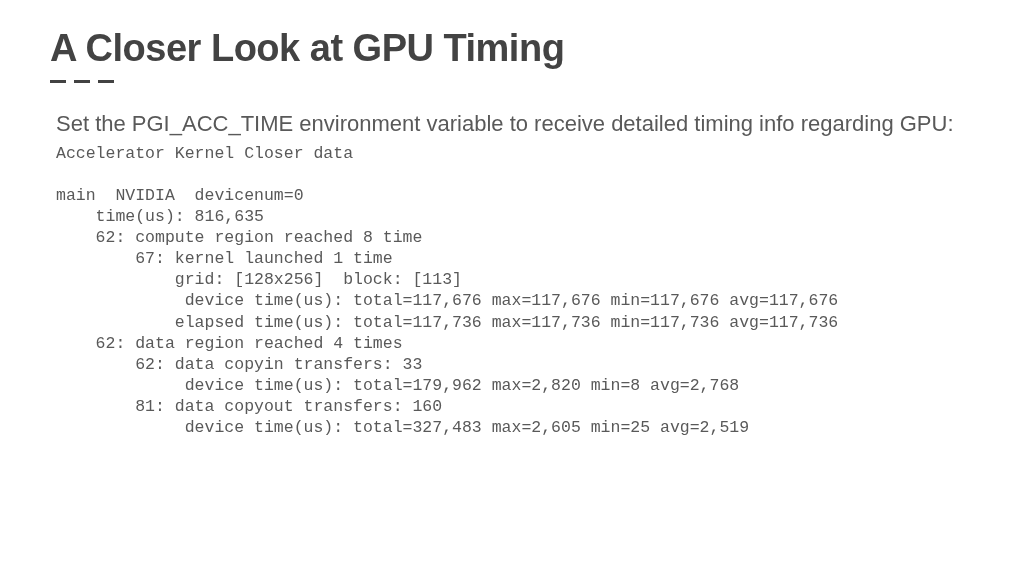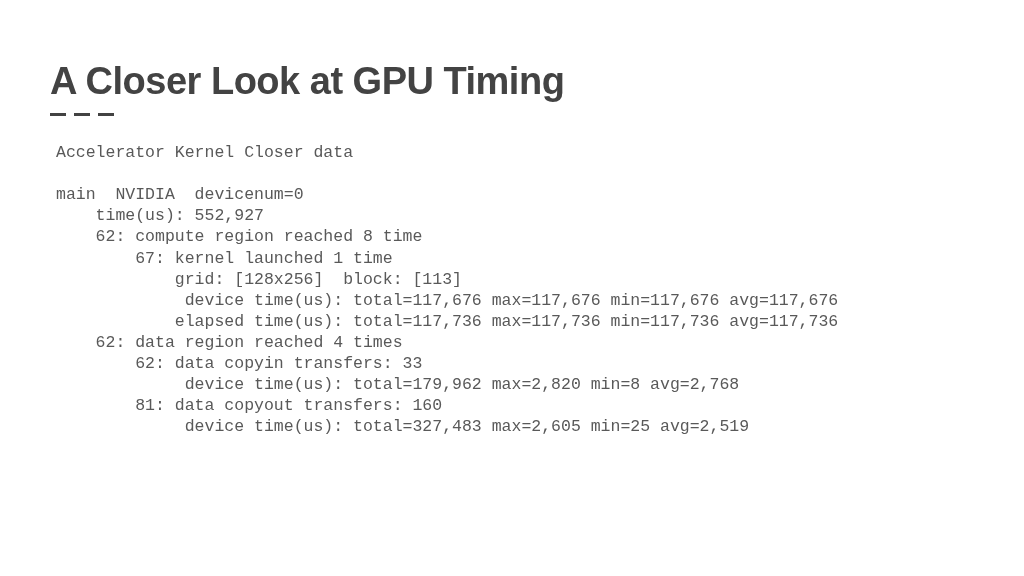--- a/index.html
+++ b/index.html
@@ -7,21 +7,21 @@
     padding: 0;
     width: 1024px;
     height: 576px;
     background: #ffffff;
     font-family: Arial, Helvetica, sans-serif;
     color: #434343;
     overflow: hidden;
   }
   .slide {
     box-sizing: border-box;
-    padding: 60px 50px 40px 50px;
+    padding: 27px 50px 40px 50px;
     width: 100%;
     height: 100%;
   }
   .title {
     font-family: "Arial Narrow", Arial, sans-serif;
     font-stretch: condensed;
     font-size: 38px;
     font-weight: 600;
     letter-spacing: -0.5px;
     color: #434343;
@@ -57,24 +57,25 @@
 </head>
 <body>
 
 <div class="slide">
   <h1 class="title">A Closer Look at GPU Timing</h1>
   <div class="dashes">
     <span></span>
       <span></span>
       <span></span>
   </div>
+  <p class="intro">Set the PGI_ACC_TIME environment variable to receive detailed timing info regarding GPU:</p>
 <pre class="timing"><span>Accelerator Kernel Closer data</span>
 
 <span>main  NVIDIA  devicenum=0</span>
-<span>    time(us): 552,927</span>
+<span>    time(us): 816,635</span>
 <span>    62: compute region reached 8 time</span>
 <span>        67: kernel launched 1 time</span>
 <span>            grid: [128x256]  block: [113]</span>
 <span>             device time(us): total=117,676 max=117,676 min=117,676 avg=117,676</span>
 <span>            elapsed time(us): total=117,736 max=117,736 min=117,736 avg=117,736</span>
 <span>    62: data region reached 4 times</span>
 <span>        62: data copyin transfers: 33</span>
 <span>             device time(us): total=179,962 max=2,820 min=8 avg=2,768</span>
 <span>        81: data copyout transfers: 160</span>
 <span>             device time(us): total=327,483 max=2,605 min=25 avg=2,519</span></pre>

